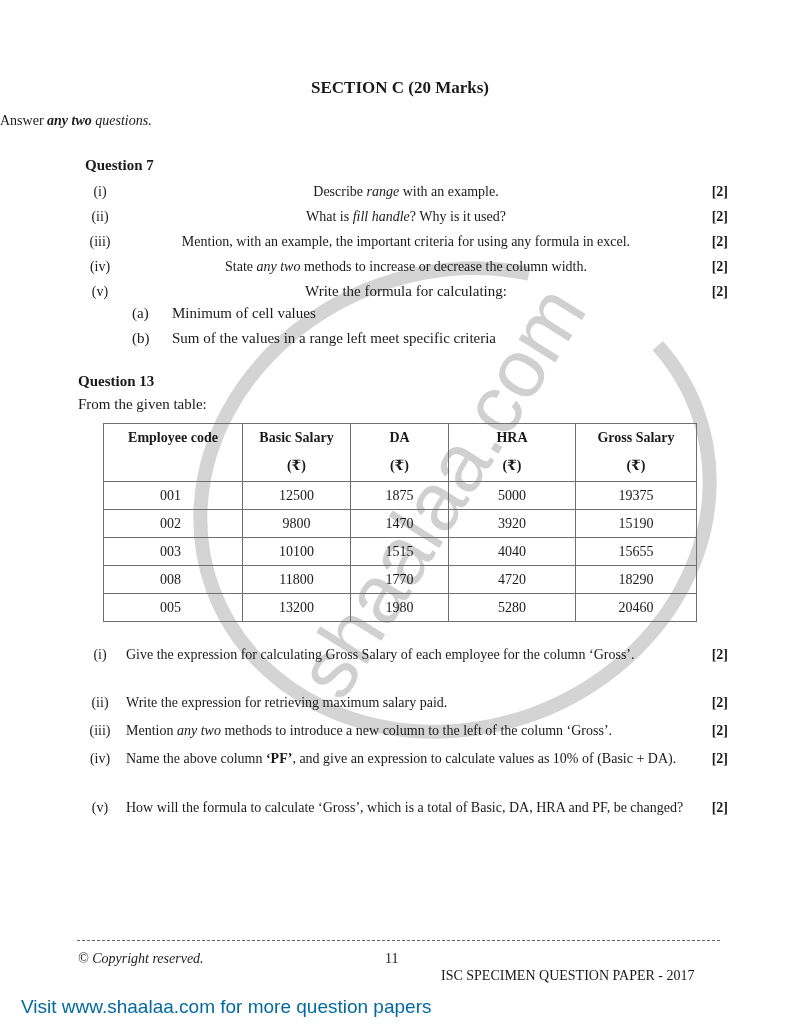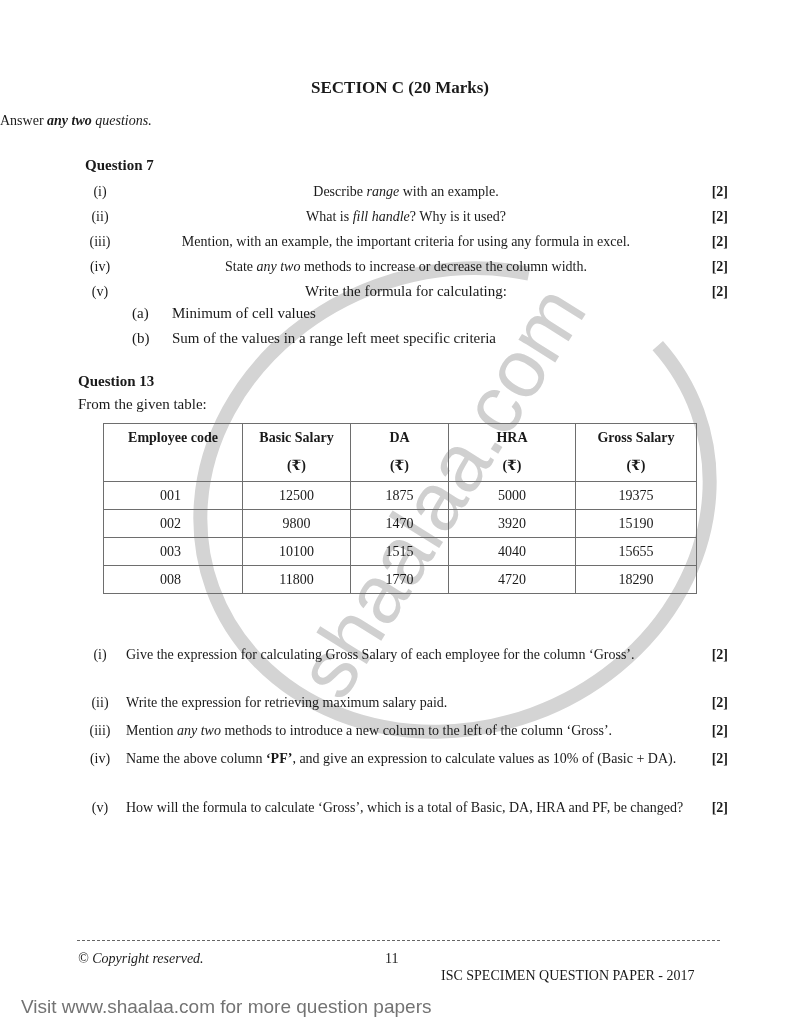--- a/index.html
+++ b/index.html
@@ -39,21 +39,21 @@
 
   .qrow2 { position: absolute; left: 80px; width: 650px; font-size: 14px; line-height: 18px; }
   .qrow2 .num { position: absolute; left: 0; width: 40px; text-align: center; }
   .qrow2 .txt { position: absolute; left: 46px; width: 560px; text-align: justify; }
   .qrow2 .mark { position: absolute; right: 2px; font-weight: bold; }
 
   .dash { left: 77px; top: 940px; width: 643px; border-top: 1px dashed #666; height: 0; }
   .foot-left { left: 78px; top: 951px; font-style: italic; font-size: 14px; }
   .foot-page { left: 385px; top: 951px; font-size: 14px; }
   .foot-right { left: 441px; top: 968px; font-size: 14px; }
-  .visit { left: 21px; top: 996px; font-family: "Liberation Sans", "DejaVu Sans", sans-serif; font-size: 19px; color: #737373; }
+  .visit { left: 21px; top: 996px; font-family: "Liberation Sans", "DejaVu Sans", sans-serif; font-size: 19px; color: #0369a1; }
 </style>
 </head>
 <body>
 
 <svg class="watermark" viewBox="0 0 560 500">
   <ellipse cx="280" cy="250" rx="258" ry="228" fill="none" stroke="#d4d4d4" stroke-width="14" stroke-dasharray="1300 150" transform="rotate(-20 280 250)"></ellipse>
   <text x="280" y="262" text-anchor="middle" font-family="Liberation Sans, DejaVu Sans, sans-serif" font-size="82" fill="#d0d0d0" transform="rotate(-58 280 250)">shaalaa.com</text>
 </svg>
 
 <div class="content">
@@ -145,20 +145,27 @@
         <td>4040</td>
         <td>15655</td>
       </tr>
       <tr>
         <td class="code">008</td>
         <td>11800</td>
         <td>1770</td>
         <td>4720</td>
         <td>18290</td>
       </tr>
+      <tr>
+        <td class="code">005</td>
+        <td>13200</td>
+        <td>1980</td>
+        <td>5280</td>
+        <td>20460</td>
+      </tr>
     </tbody>
   </table>
 
   <div class="qrow2" style="top:646px;">
     <span class="num">(i)</span>
     <span class="txt">Give the expression for calculating Gross Salary of each employee for the column ‘Gross’.</span>
     <span class="mark">[2]</span>
   </div>
   <div class="qrow2" style="top:694px;">
     <span class="num">(ii)</span>

